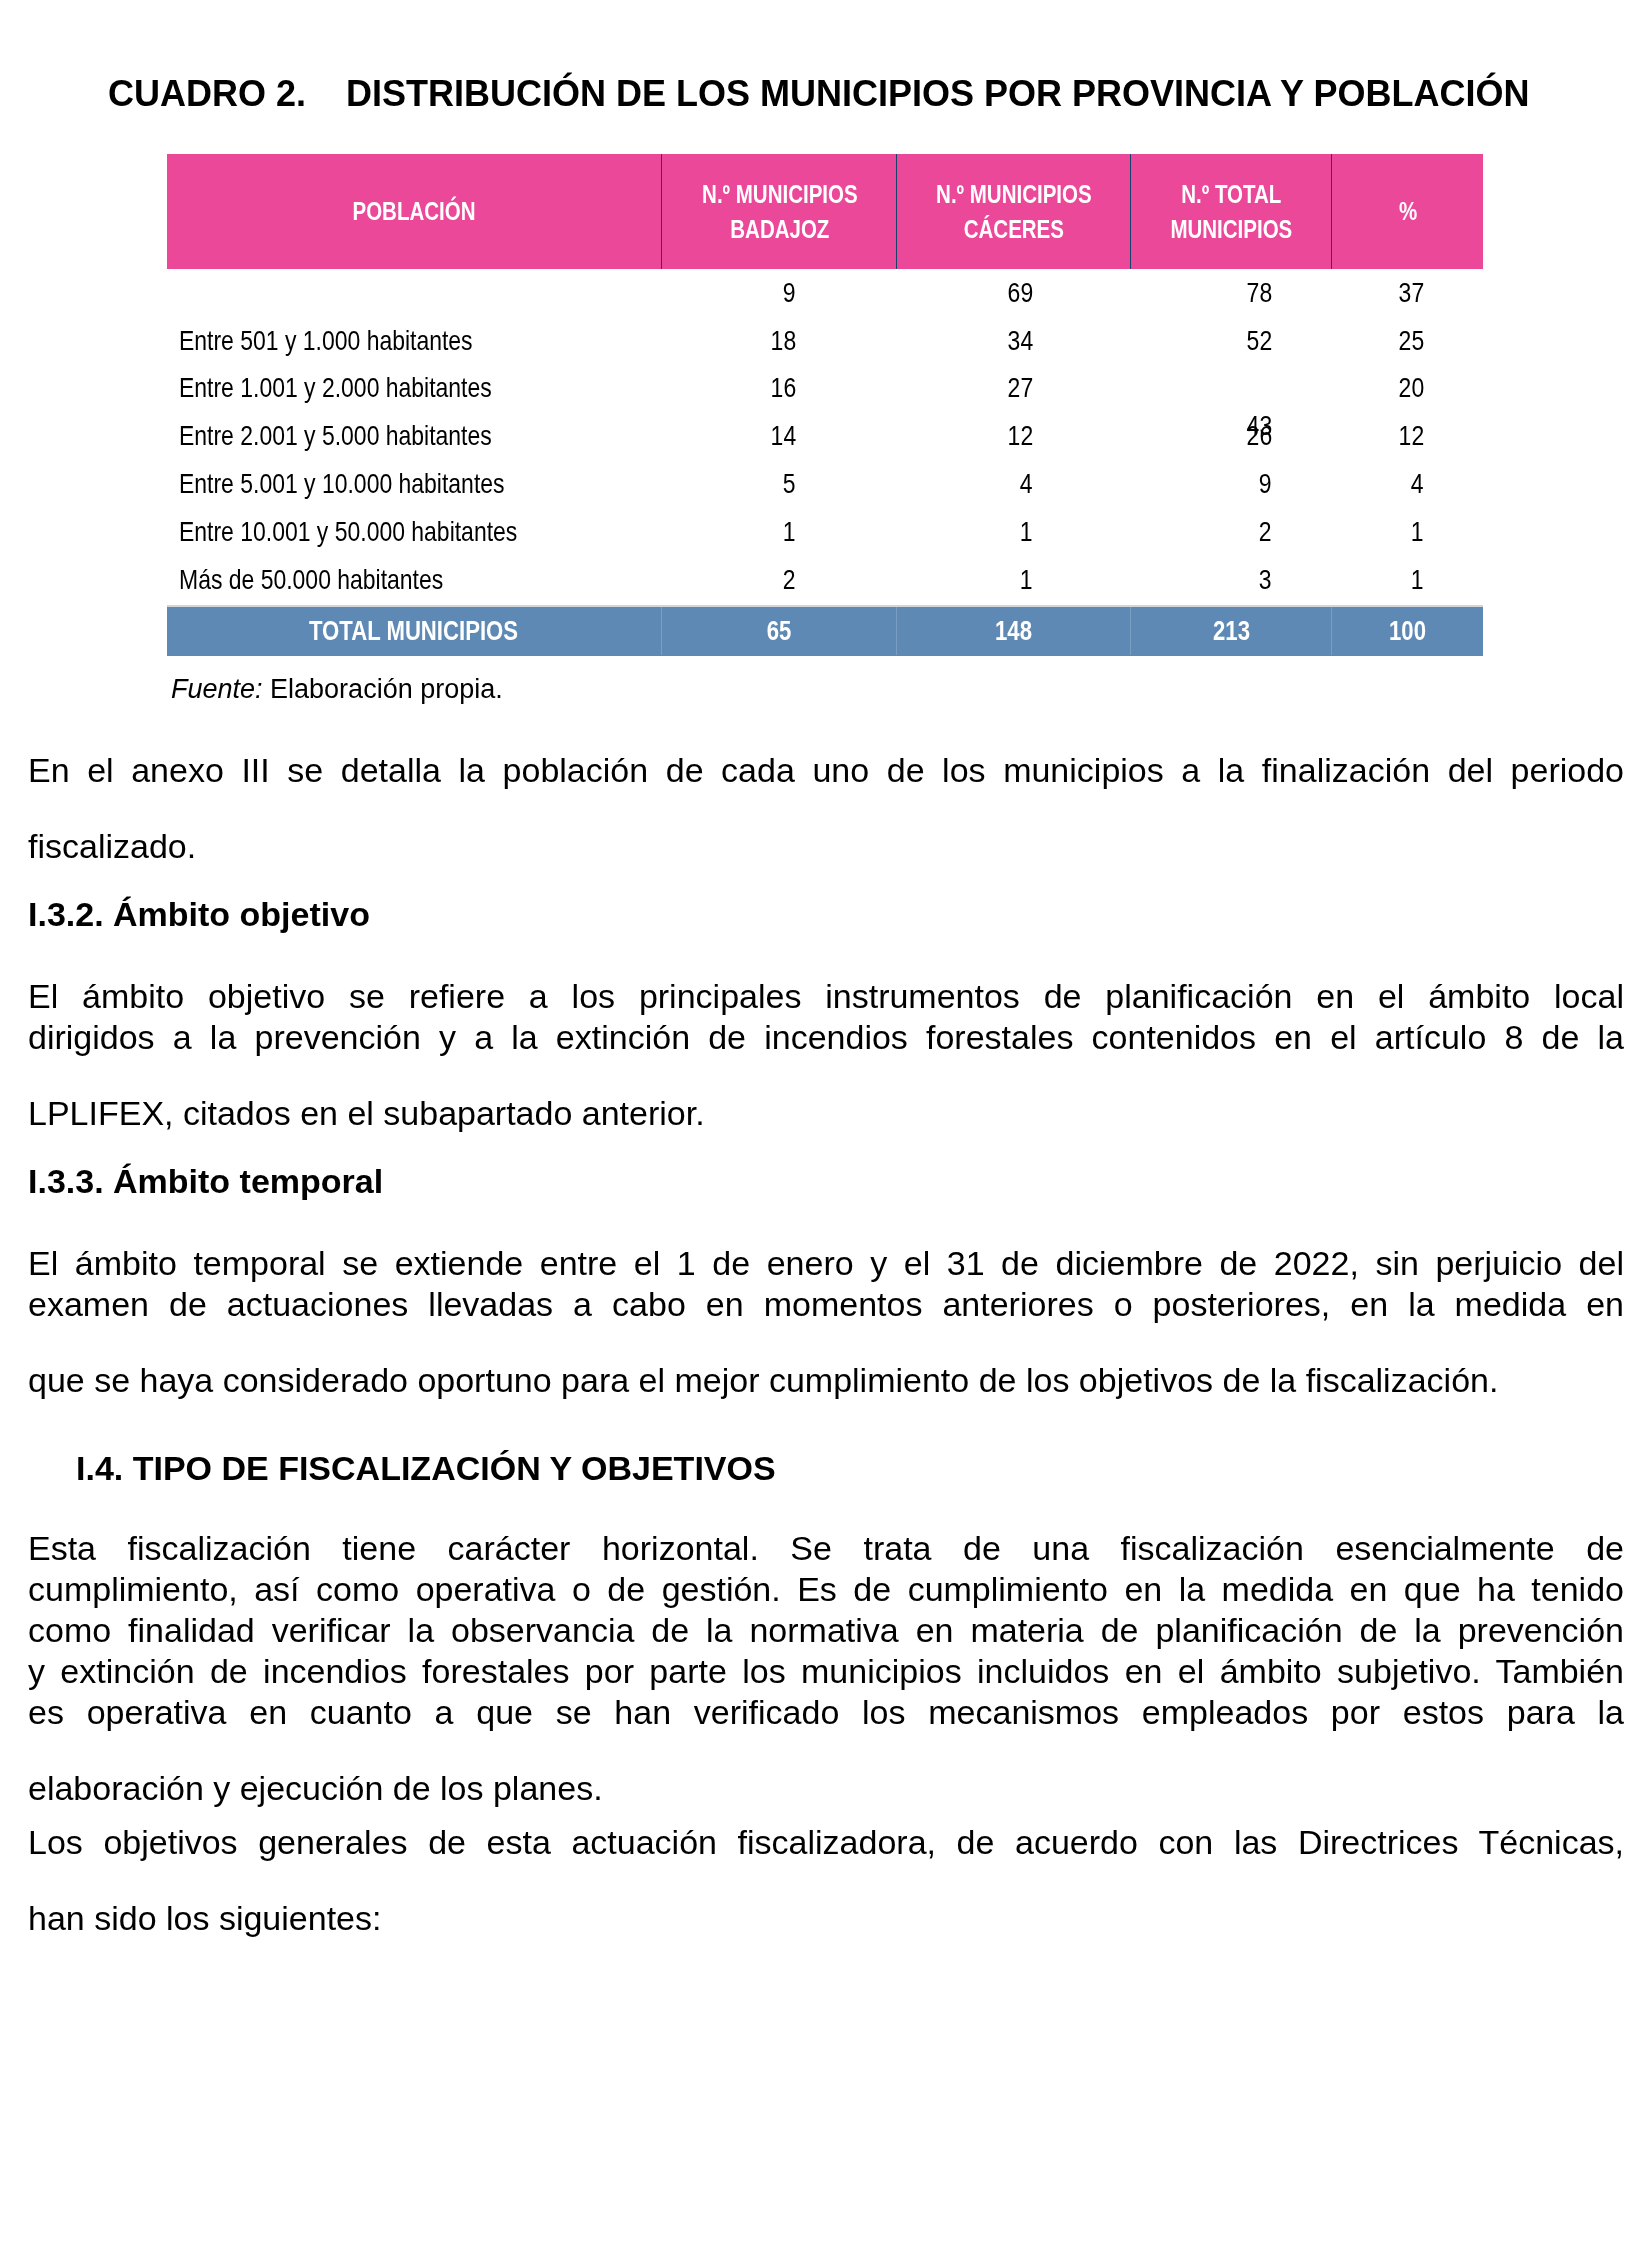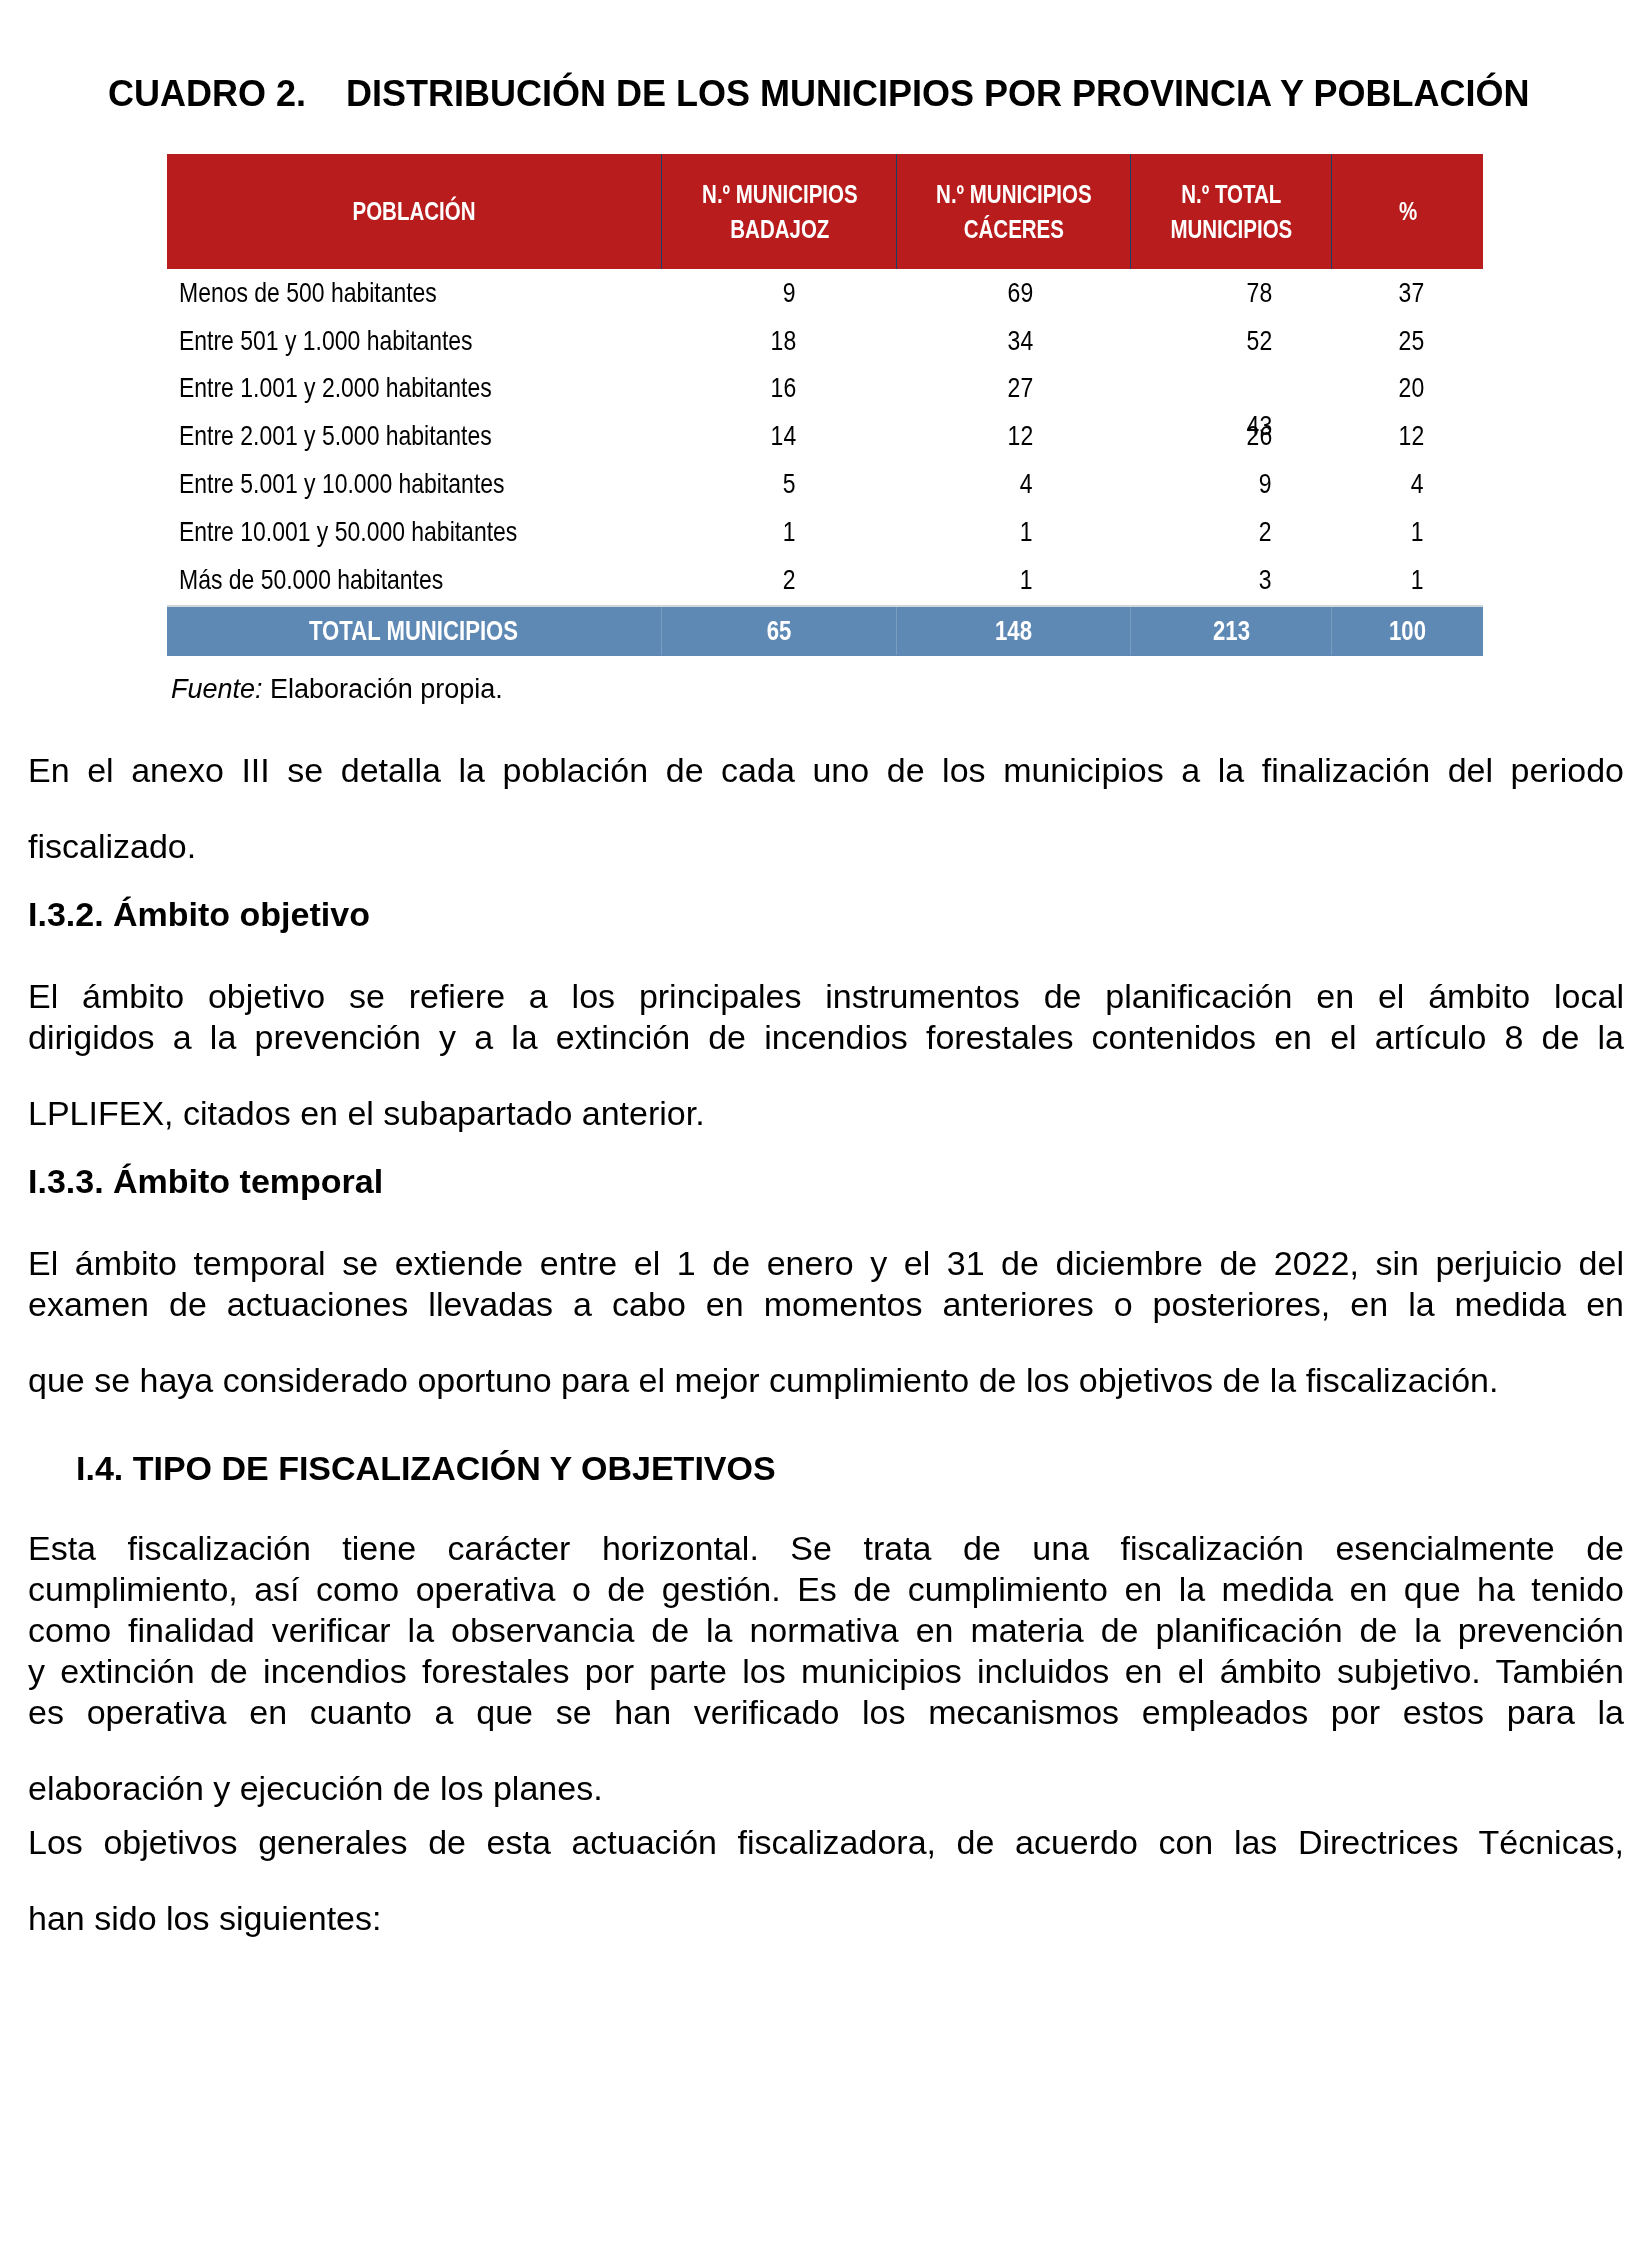--- a/index.html
+++ b/index.html
@@ -1,21 +1,21 @@
 <!DOCTYPE html>
 <html style="font-size:13px"><head>
 <meta charset="utf-8">
 <style>
   html, body { margin: 0; padding: 0; background: #ffffff; }
   body { width: 1651px; height: 2261px; position: relative; overflow: hidden;
          font-family: "Liberation Sans", sans-serif; color: #000; }
   .abs { position: absolute; }
   .title { left: 108px; top: 73px; font-size: 36px; line-height: 41px; font-weight: bold; white-space: pre; }
   .table { left: 167px; top: 154px; width: 1316px; }
-  .thead { position: absolute; left: 0; top: 0; width: 1316px; height: 115px; background: #b91c1c; }
+  .thead { position: absolute; left: 0; top: 0; width: 1316px; height: 115px; background: #ec4899; }
   .th { position: absolute; top: 0; height: 115px; display: flex; align-items: center; justify-content: center;
         color: #fff; font-weight: bold; font-size: 25px; line-height: 35px; text-align: center; }
   .th + .th { border-left: 0.8px solid #17406b; }
   .cond { display: inline-block; transform: scaleX(0.82); transform-origin: center; white-space: pre; }
   .row { position: absolute; left: 0; width: 1316px; height: 48px; }
   .cell { position: absolute; top: 0; height: 48px; line-height: 48px; font-size: 28px; white-space: nowrap; }
   .cell.label { left: 12.2px; }
   .cell.label .cond { transform-origin: left center; }
   .cell.num { text-align: right; }
   .cell.num .cond { transform-origin: right center; }
@@ -51,21 +51,20 @@
     <div class="th" style="left:963px;width:201px;">
       <span class="cond">N.º TOTAL
 MUNICIPIOS</span>
     </div>
     <div class="th" style="left:1164px;width:152px;">
       <span class="cond">%</span>
     </div>
   </div>
 
   <div class="row" style="top:115px;">
-    <div class="cell label"><span class="cond">Menos de 500 habitantes</span></div>
     <div class="cell num" style="right:687px;"><span class="cond">9</span></div>
     <div class="cell num" style="right:450px;"><span class="cond">69</span></div>
     <div class="cell num" style="right:211px;"><span class="cond">78</span></div>
     <div class="cell num" style="right:59px;"><span class="cond">37</span></div>
   </div>
   <div class="row" style="top:163px;">
     <div class="cell label"><span class="cond">Entre 501 y 1.000 habitantes</span></div>
     <div class="cell num" style="right:687px;"><span class="cond">18</span></div>
     <div class="cell num" style="right:450px;"><span class="cond">34</span></div>
     <div class="cell num" style="right:211px;"><span class="cond">52</span></div>

